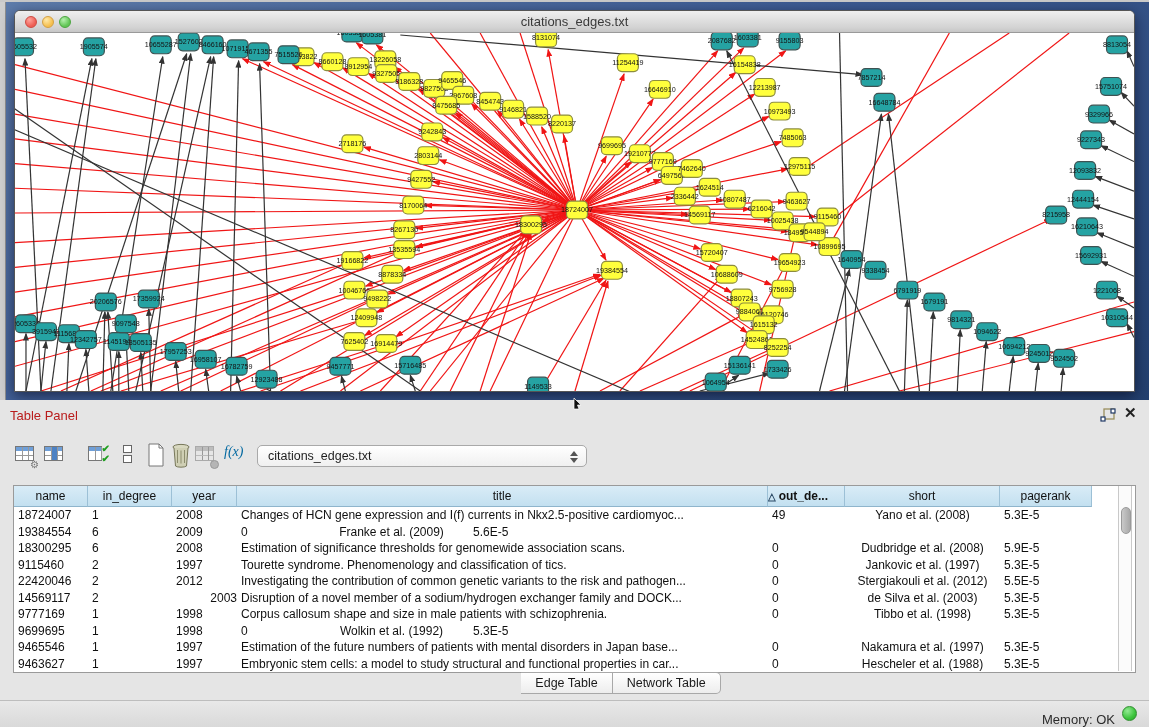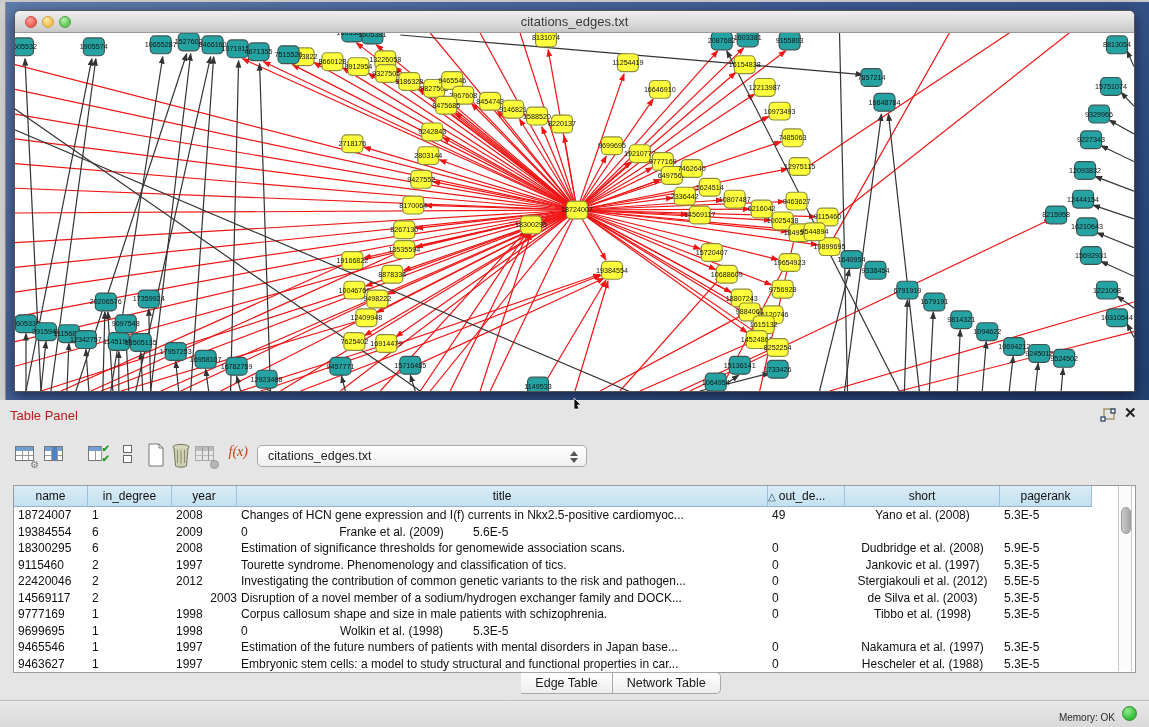--- a/index.html
+++ b/index.html
@@ -62,21 +62,21 @@
 
   .tabbar{position:absolute;left:0;top:272px;width:100%;height:26px;display:flex;justify-content:center;}
   .seg{height:22px;line-height:21px;font-size:12.5px;padding:0 14px;border:1px solid #a8a8a8;border-left:none;
     background:linear-gradient(#ffffff,#ededed);color:#1a1a1a;}
   .seg:first-child{border-left:1px solid #a8a8a8;border-radius:5px 0 0 5px;margin-top:33px;}
   .seg:last-child{border-radius:0 5px 5px 0;}
   .seg.sel{background:linear-gradient(#8c8c8c,#6d6d6d);color:#eee;border-color:#777;}
 
   .statusbar{position:absolute;left:0;top:300px;width:100%;height:27px;background:linear-gradient(#e8e8e8,#d9d9d9);
     border-top:1px solid #bdbdbd;}
-  .mem{position:absolute;right:34px;top:11px;font-size:10px;color:#2b2b2b;}
+  .mem{position:absolute;right:34px;top:11px;font-size:13px;color:#2b2b2b;}
   .memdot{position:absolute;right:12px;top:5px;width:15px;height:15px;border-radius:50%;
     background:radial-gradient(circle at 35% 30%,#93ea93,#3cc43c 60%,#2aa12a);border:1px solid #2e8f2e;}
 
   
   .grid{position:absolute;left:2px;top:4px;width:19px;height:15px;border:1px solid #777;background:
     linear-gradient(#6f9fd8,#6f9fd8) 0 0/19px 4px no-repeat,#fff;}
   .grid:before{content:"";position:absolute;left:6px;top:0;bottom:0;border-left:1px solid #999;}
   .grid:after{content:"";position:absolute;left:12px;top:0;bottom:0;border-left:1px solid #999;}
   .gridline{position:absolute;left:0;right:0;top:8px;border-top:1px solid #999;}
   .mini{position:absolute;font-size:10px;line-height:10px;}
@@ -812,34 +812,34 @@
           <path d="M5,6 L6.5,24 a6,2 0 0 0 11,0 L19,6" fill="#cfcfb4" stroke="#77775a"></path>
           <path d="M8.5,8 v13 M12,8.5 v13 M15.5,8 v13" stroke="#8d8d6e" fill="none"></path>
         </svg>
       </div>
       <div class="tb-ic" style="left:193px">
         <span class="grid" style="background:linear-gradient(#bdbdbd,#bdbdbd) 0 0/19px 4px no-repeat,#e6e6e6;border-color:#aaa;">
             <span class="gridline" style="border-color:#bbb;"></span>
           </span>
         <span class="mini" style="right:-2px;bottom:-1px;width:9px;height:9px;border-radius:50%;background:#b5b5b5;border:1px solid #999;"></span>
       </div>
-      <div class="tb-ic" style="left:224px;top:8px;font-size:14px;font-style:italic;font-family:'Liberation Serif',serif;color:#c2410c;text-align:right;">f(x)</div>
+      <div class="tb-ic" style="left:224px;top:8px;font-size:14px;font-style:italic;font-family:'Liberation Serif',serif;color:#0369a1;">f(x)</div>
       <div class="dropdown">
         <span>citations_edges.txt</span>
         <span class="dd-arrows"></span>
       </div>
     </div>
 
     <div class="tblwrap">
       <div class="thead" id="thead">
           <div class="th" style="width: 74px;">name</div>
           <div class="th" style="width: 84px;">in_degree</div>
           <div class="th" style="width: 65px;">year</div>
           <div class="th" style="width: 531px;">title</div>
-          <div class="th" style="width: 77px; text-align: left;"><span class="sorttri">△</span>out_de...</div>
+          <div class="th" style="width: 77px; text-align: left; font-weight: bold;"><span class="sorttri">△</span>out_de...</div>
           <div class="th" style="width: 155px;">short</div>
           <div class="th" style="width: 92px;">pagerank</div>
         </div>
       <div class="tbody" id="tbody">
           <div class="tr">
             <div class="td" style="width: 74px;">18724007</div>
             <div class="td" style="width: 84px;">1</div>
             <div class="td" style="width: 65px;">2008</div>
             <div class="td" style="width: 531px;">Changes of HCN gene expression and I(f) currents in Nkx2.5-positive cardiomyoc...</div>
             <div class="td" style="width: 77px;">49</div>
@@ -897,21 +897,21 @@
             <div class="td" style="width: 531px;">Corpus callosum shape and size in male patients with schizophrenia.</div>
             <div class="td" style="width: 77px;">0</div>
             <div class="td center" style="width: 155px;">Tibbo et al. (1998)</div>
             <div class="td" style="width: 92px;">5.3E-5</div>
           </div>
           <div class="tr">
             <div class="td" style="width: 74px;">9699695</div>
             <div class="td" style="width: 84px;">1</div>
             <div class="td" style="width: 65px;">1998</div>
             <div class="td" style="width: 77px;">0</div>
-            <div class="td center" style="width: 155px;">Wolkin et al. (1998)</div>
+            <div class="td center" style="width: 155px;">Wolkin et al. (1992)</div>
             <div class="td" style="width: 92px;">5.3E-5</div>
           </div>
           <div class="tr">
             <div class="td" style="width: 74px;">9465546</div>
             <div class="td" style="width: 84px;">1</div>
             <div class="td" style="width: 65px;">1997</div>
             <div class="td" style="width: 531px;">Estimation of the future numbers of patients with mental disorders in Japan base...</div>
             <div class="td" style="width: 77px;">0</div>
             <div class="td center" style="width: 155px;">Nakamura et al. (1997)</div>
             <div class="td" style="width: 92px;">5.3E-5</div>

